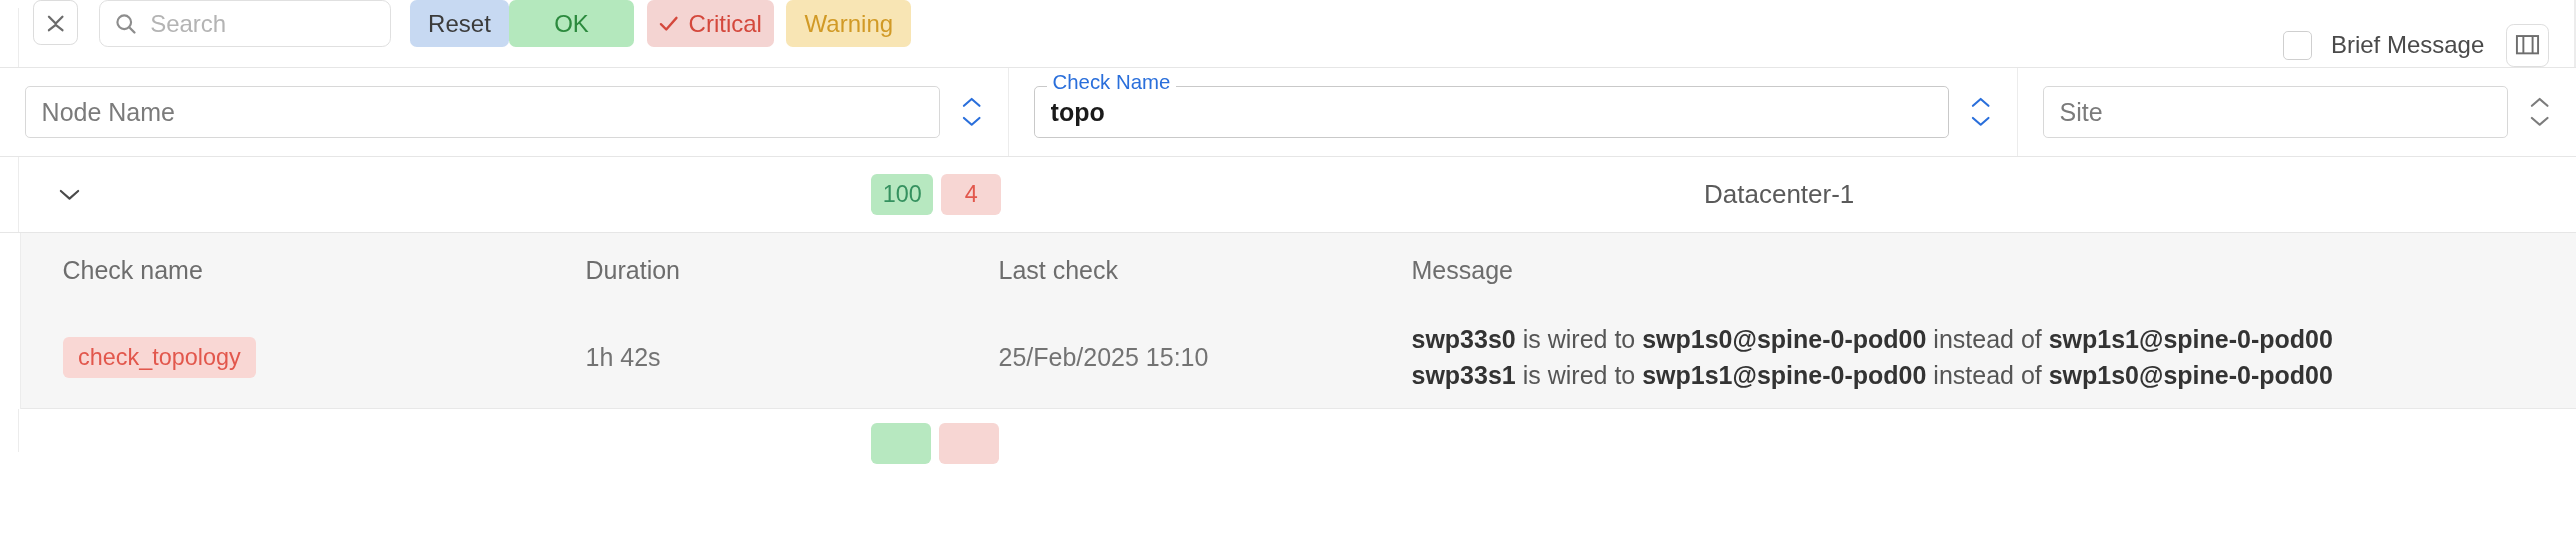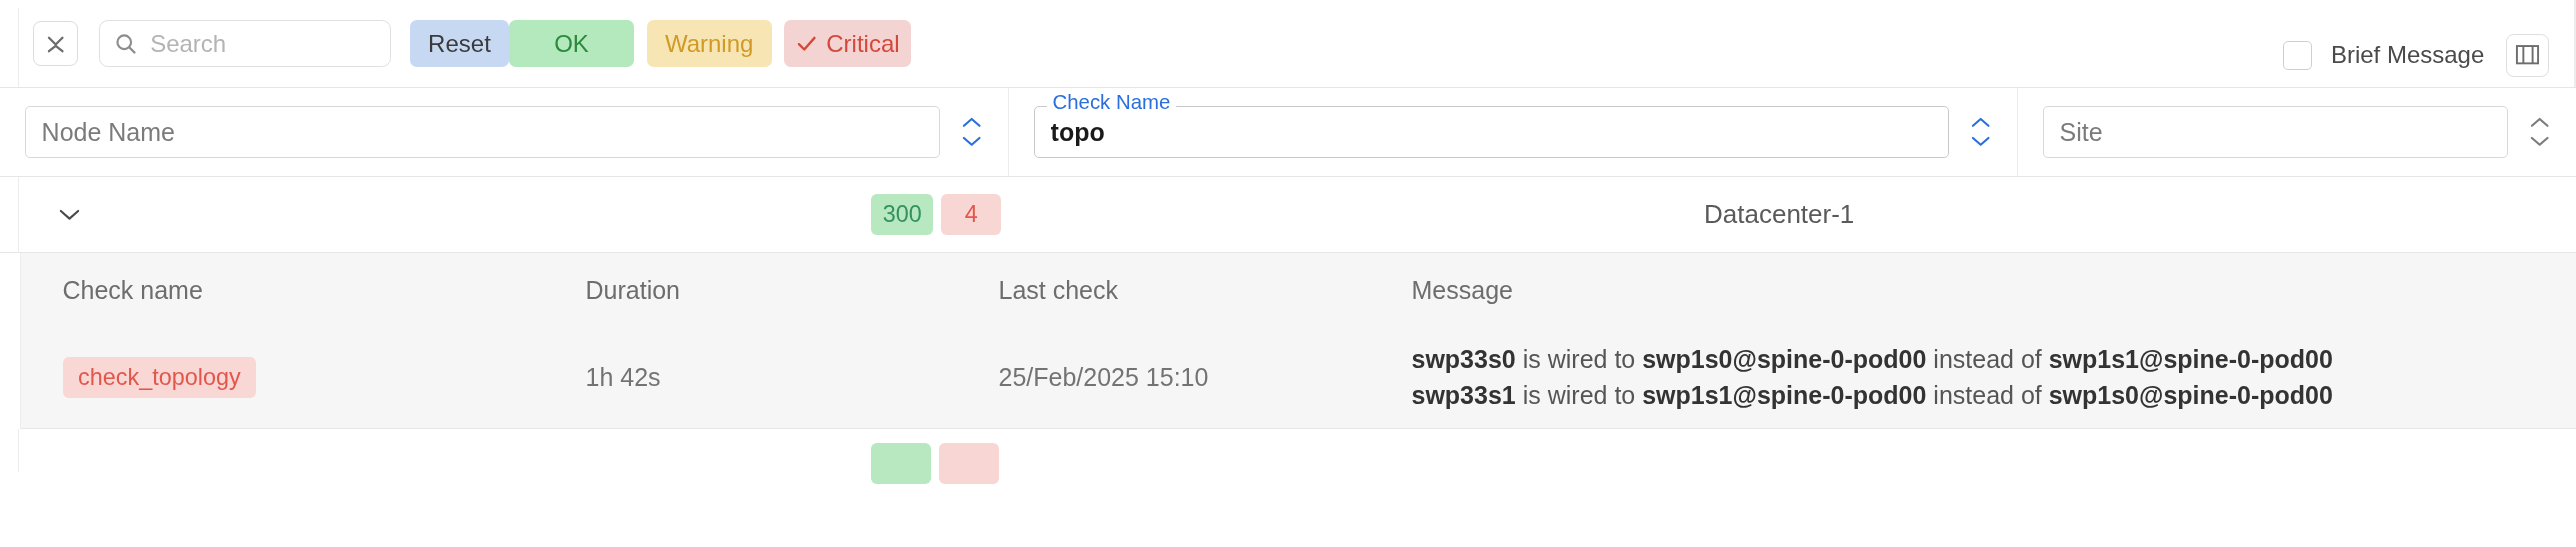--- a/index.html
+++ b/index.html
@@ -6,24 +6,23 @@
   html, body {
     width: 2576px; height: 547px;
     background: #ffffff;
     font-family: "Liberation Sans", sans-serif;
     overflow: hidden;
   }
   .app { width: 2576px; height: 547px; position: relative; background:#fff; }
 
   
   .toolbar {
-    height: 88px;
+    height: 68px;
     border-bottom: 1.9px solid #e6e6e6;
     display: flex;
-    align-items: center;
     padding: 0 19.5px 0 21.4px;
     background: #fff;
     position: relative;
   }
   .toolbar::before {
     content:""; position:absolute; left:17.5px; top:7.8px; bottom:0; width:1.9px; background:#ececec;
   }
   .icon-btn {
     width: 45px; height: 45px;
     border: 1.6px solid #dcdcdc;
@@ -273,29 +272,29 @@
     </div>
 
     <button class="pill pill-reset">
       <span>Reset</span>
     </button>
 
     <button class="pill pill-ok">
       <span>OK</span>
     </button>
 
-    <button class="pill pill-warning">
-      <span>Warning</span>
-    </button>
-
     <button class="pill pill-critical">
       <svg width="21.4" height="21.4" viewBox="0 0 22 22">
         <path d="M3 11.5 L8.5 17 L19 5" fill="none" stroke="#d4483c" stroke-width="2.4" stroke-linecap="round" stroke-linejoin="round"></path>
       </svg>
       <span>Critical</span>
+    </button>
+
+    <button class="pill pill-warning">
+      <span>Warning</span>
     </button>
 
     <div class="toolbar-right">
       <div class="checkbox"></div>
       <span class="brief-label">Brief Message</span>
       <div class="cols-btn">
         <svg width="25" height="23.4" viewBox="0 0 26 24">
           <rect x="2" y="3" width="22" height="18" fill="none" stroke="#6e6e6e" stroke-width="2"></rect>
           <line x1="8.7" y1="3" x2="8.7" y2="21" stroke="#6e6e6e" stroke-width="2"></line>
           <line x1="18.3" y1="3" x2="18.3" y2="21" stroke="#6e6e6e" stroke-width="2"></line>
@@ -351,21 +350,21 @@
     </div>
   </div>
 
   <div class="node-row">
     <div class="chev-toggle">
       <svg width="25" height="15.6" viewBox="0 0 26 16">
         <path d="M4 4 L13 12 L22 4" fill="none" stroke="#4a4a4a" stroke-width="2.2" stroke-linecap="round" stroke-linejoin="round"></path>
       </svg>
     </div>
     <div class="badges">
-      <span class="badge badge-ok">300</span>
+      <span class="badge badge-ok">100</span>
       <span class="badge badge-crit">4</span>
     </div>
     <span class="node-site">Datacenter-1</span>
   </div>
 
   <div class="detail">
     <div class="thead">
       <div class="th c1">Check name</div>
       <div class="th c2">Duration</div>
       <div class="th c3">Last check</div>

